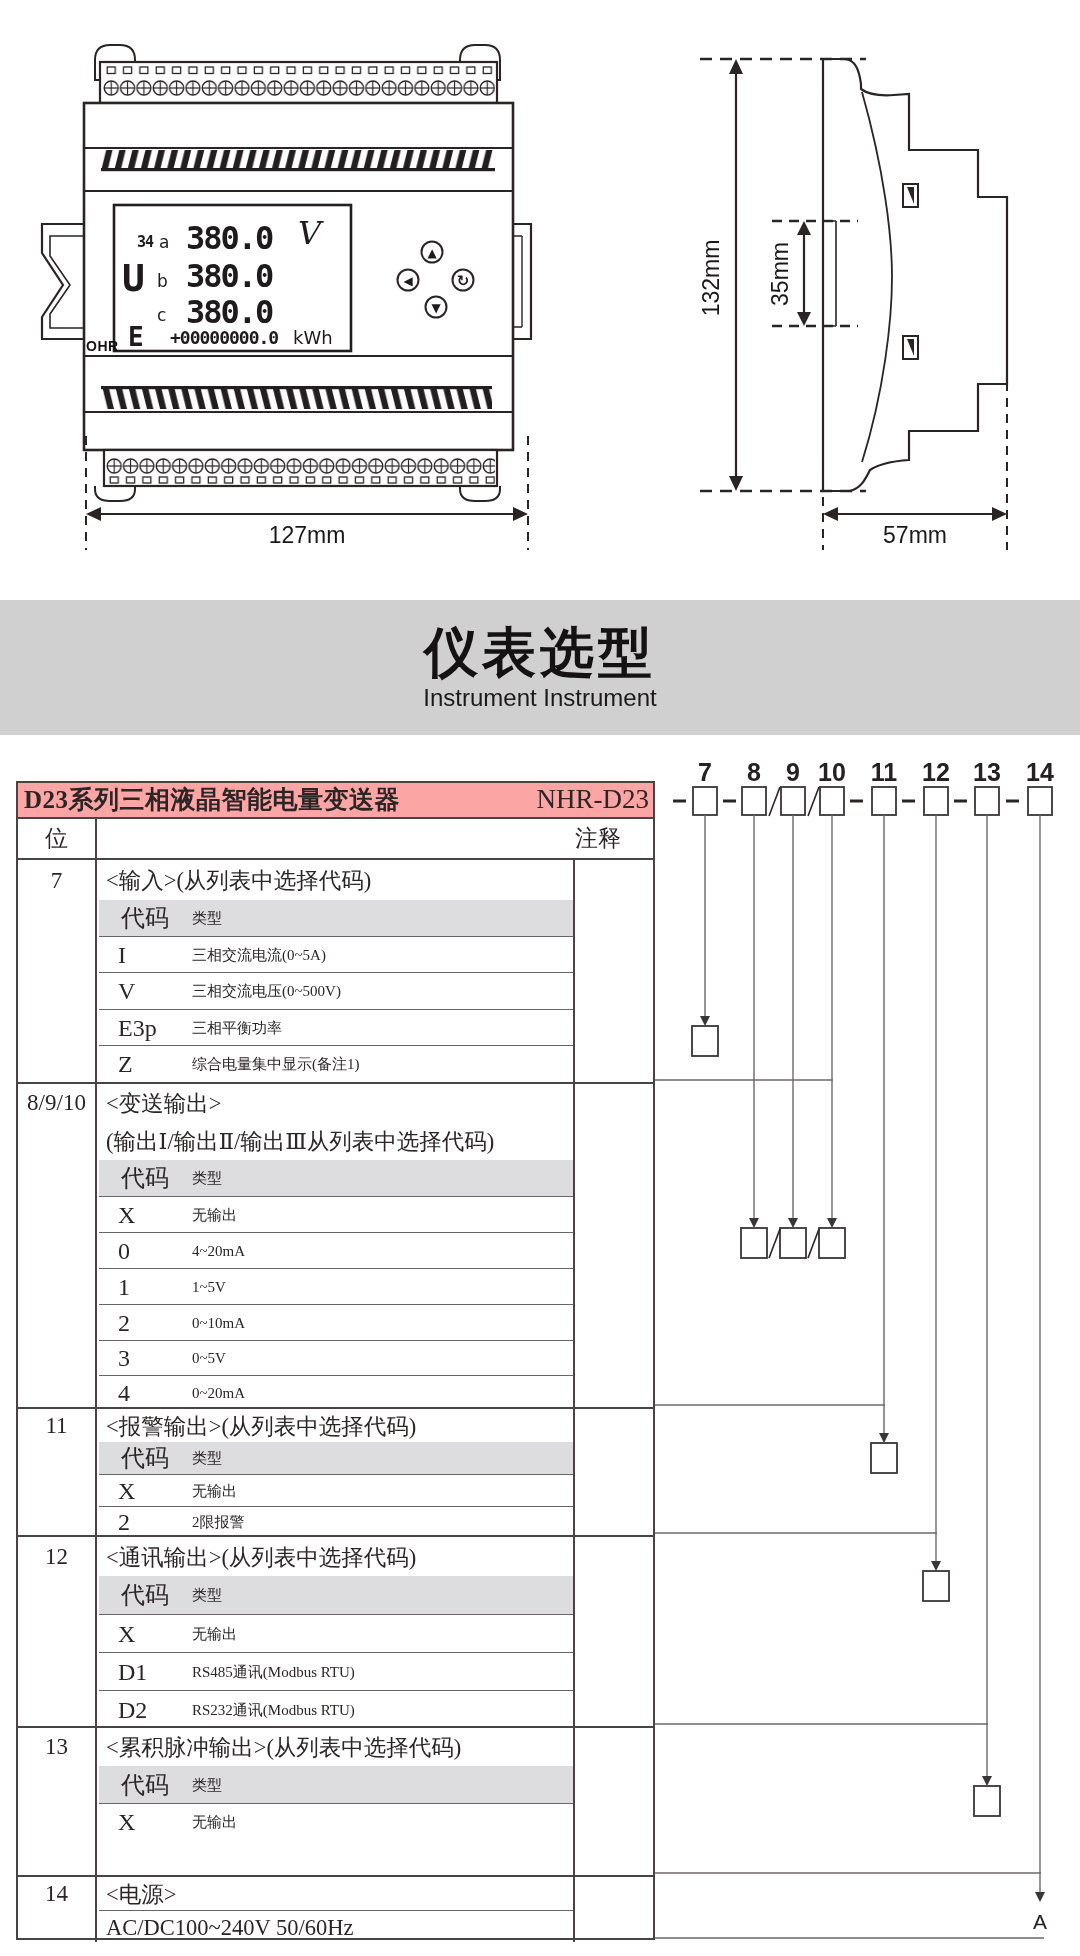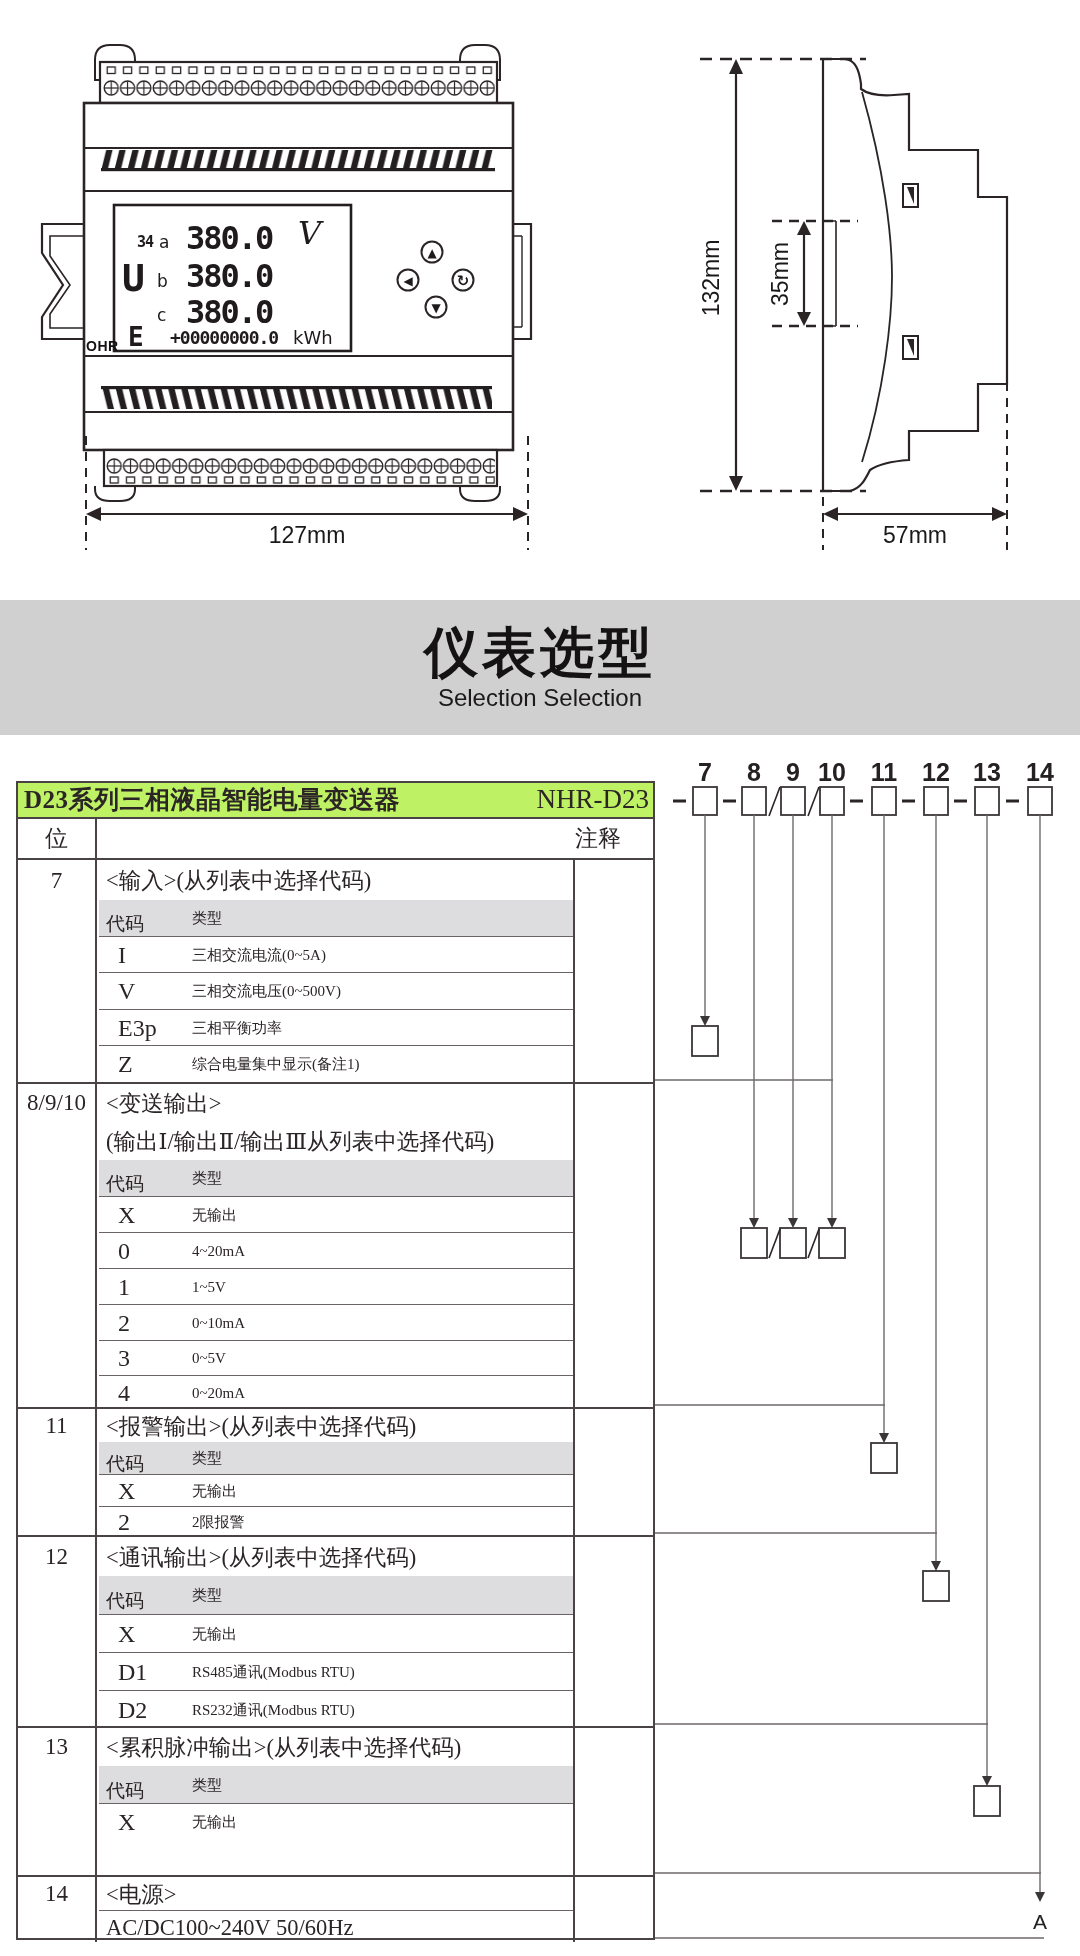--- a/index.html
+++ b/index.html
@@ -7,39 +7,39 @@
         font-family:"Liberation Serif","DejaVu Serif",serif;color:#2b2526;}
   svg text{user-select:none;}
   
   .banner{position:absolute;left:0;top:600px;width:1080px;height:135px;text-align:center;}
   .banner .bt{font:700 54px/1 "Liberation Sans","DejaVu Sans",sans-serif;letter-spacing:4px;
               padding-top:25px;color:#141213;}
   .banner .bs{font:400 24px/1 "Liberation Sans","DejaVu Sans",sans-serif;margin-top:7px;color:#1b191a;}
   
   .tbl{position:absolute;left:16px;top:781px;width:639px;height:1159px;border:2px solid #4a4345;
        box-sizing:border-box;background:#fff;}
-  .trow{position:relative;height:36px;background:#bef264;border-bottom:2px solid #4a4345;box-sizing:border-box;}
+  .trow{position:relative;height:36px;background:#fca5a5;border-bottom:2px solid #4a4345;box-sizing:border-box;}
   .series{position:absolute;left:6px;top:0;line-height:33px;font-size:25px;font-weight:600;letter-spacing:.5px;white-space:nowrap;}
   .mcode{position:absolute;right:4px;top:0;line-height:33px;font-size:27px;}
   .hrow{position:relative;height:39px;}
   .ph{position:absolute;left:0;top:0;width:79px;height:100%;border-right:2px solid #4a4345;
       text-align:center;line-height:39px;font-size:23px;box-sizing:border-box;}
   .sh{position:absolute;left:81px;top:0;width:476px;height:100%;border-right:2px solid #4a4345;
       padding-left:8px;line-height:39px;font-size:23px;box-sizing:border-box;}
   .nh{position:absolute;left:557px;right:0;top:0;height:100%;text-align:left;line-height:39px;font-size:23px;}
   .sect{position:relative;border-top:2px solid #4a4345;box-sizing:border-box;}
   .pos{position:absolute;left:0;top:0;bottom:0;width:79px;border-right:2px solid #4a4345;
        text-align:center;font-size:23px;box-sizing:border-box;}
   .spec{position:absolute;left:81px;top:0;bottom:0;width:476px;border-right:2px solid #4a4345;box-sizing:border-box;}
   .srow{position:relative;box-sizing:border-box;}
   .srow.line{border-top:1.5px solid #6a6365;}
   .srow.gray{background:#dddcde;}
   .ft{position:absolute;left:7px;top:50%;transform:translateY(-50%);font-size:22.5px;white-space:nowrap;}
   .cc{position:absolute;left:19px;top:50%;transform:translateY(-50%);font-size:24px;}
-  .cc0{position:absolute;left:7px;top:50%;transform:translateY(-50%);font-size:19px;margin-top:6px;}
+  .cc0{position:absolute;left:22px;top:50%;transform:translateY(-50%);font-size:24px;}
   .tt{position:absolute;left:93px;top:50%;transform:translateY(-50%);font-size:15px;white-space:nowrap;}
   .draw,.conn{position:absolute;left:0;top:0;}
 </style>
 </head>
 <body>
 
 <div class="page">
 
   <svg class="draw" width="1080" height="595" viewBox="0 0 1080 595">
     <defs>
@@ -168,21 +168,21 @@
       <line x1="1007" y1="350" x2="1007" y2="550" stroke-width="2" stroke-dasharray="9,7"></line>
       <line x1="835" y1="514" x2="995" y2="514" stroke-width="2.2"></line>
       <polygon points="823,514 838,507 838,521" fill="#2a2425" stroke="none"></polygon>
       <polygon points="1007,514 992,507 992,521" fill="#2a2425" stroke="none"></polygon>
       <text x="915" y="543" text-anchor="middle" stroke="none" fill="#1b1819" style="font:400 23px 'Liberation Sans',sans-serif">57mm</text>
     </g>
   </svg>
 
   <div class="banner" style="background:#d1d0d1">
     <div class="bt">仪表选型</div>
-    <div class="bs">Selection Selection</div>
+    <div class="bs">Instrument Instrument</div>
   </div>
 
   <div class="tbl">
     <div class="trow">
       <span class="series">D23系列三相液晶智能电量变送器</span>
       <span class="mcode">NHR-D23</span>
     </div>
     <div class="hrow">
       <div class="ph">位</div>
       <div class="nh">注释</div>

